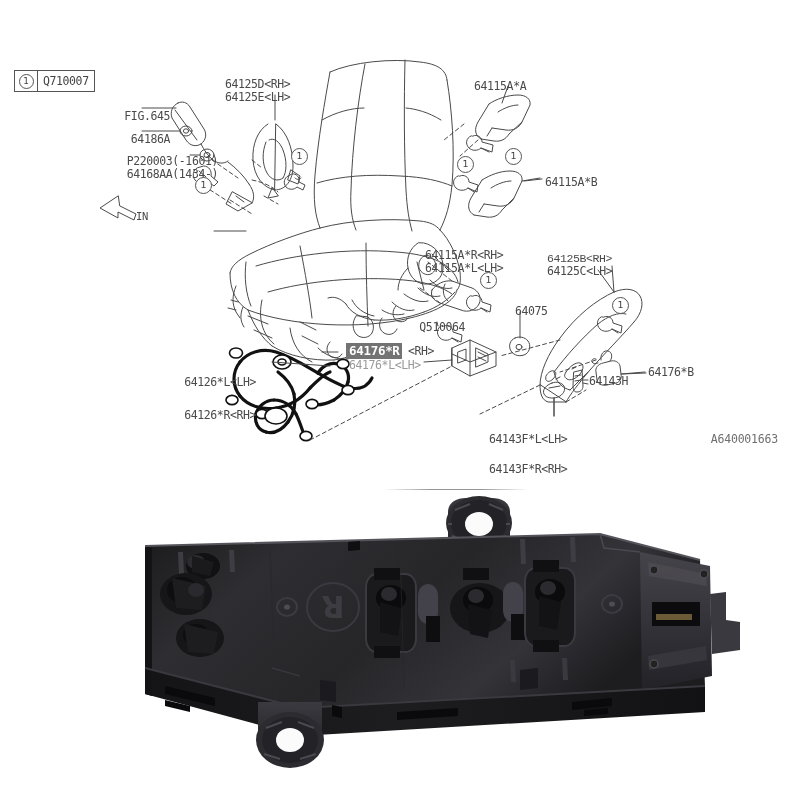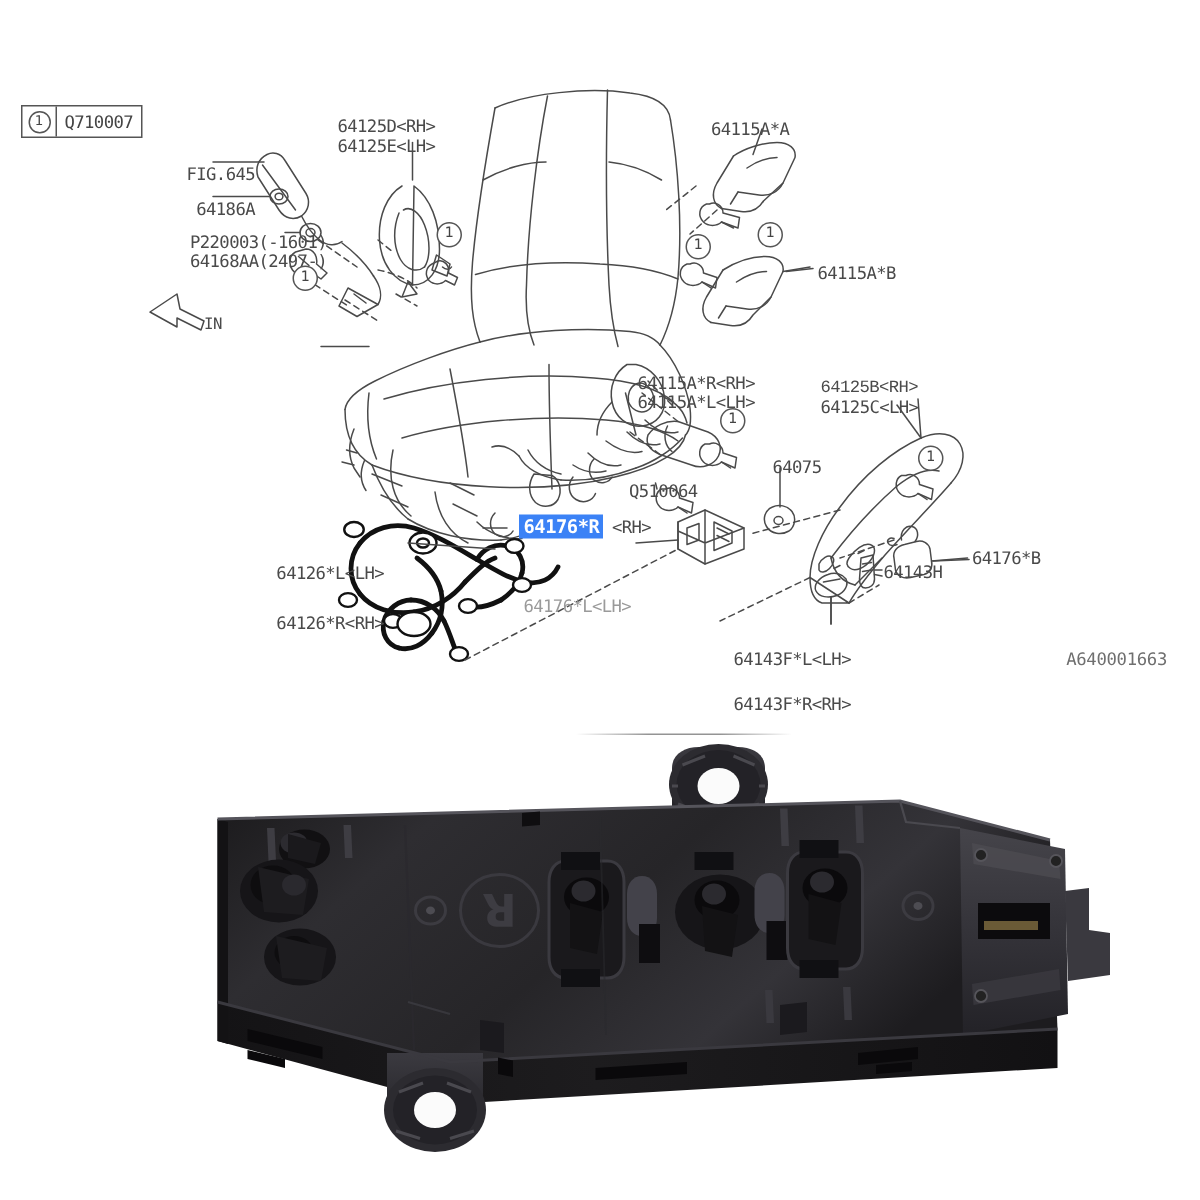--- a/index.html
+++ b/index.html
@@ -25,21 +25,21 @@
     color:#4a4a4a;
     white-space:pre;
     -webkit-font-smoothing:antialiased;
   }
   .lbl.r{text-align:right;padding-left:32px;}
   .lbl.small{font-size:10.5px;}
 
   
   .hl{
     position:absolute;
-    background:#3b82f6;
+    background:#737373;
     color:#ffffff;
     font-family:"DejaVu Sans Mono","Liberation Mono",monospace;
     font-size:12.5px;
     font-weight:bold;
     letter-spacing:-0.3px;
     padding:1px 2px 2px 3px;
     line-height:13px;
     white-space:pre;
   }
   .hl-faded{
@@ -334,21 +334,21 @@
         <span class="circnum">1</span>
       </div>
       <div class="cell2">Q710007</div>
     </div>
 
     <div class="lbl small" style="left:136px;top:210px;">IN</div>
 
     <div class="lbl r" style="left:0px;top:110px;width:138px;">FIG.645</div>
     <div class="lbl r" style="left:0px;top:133px;width:138px;">64186A</div>
     <div class="lbl r" style="left:0px;top:155px;width:186px;text-align:right;">P220003(-1601)</div>
-    <div class="lbl r" style="left:0px;top:168px;width:186px;">64168AA(2497-)</div>
+    <div class="lbl r" style="left:0px;top:168px;width:186px;">64168AA(1434-)</div>
 
     <div class="lbl" style="left:225px;top:78px;">64125D&lt;RH&gt;</div>
     <div class="lbl" style="left:225px;top:91px;">64125E&lt;LH&gt;</div>
 
     <div class="lbl" style="left:474px;top:80px;">64115A*A</div>
     <div class="lbl" style="left:545px;top:176px;">64115A*B</div>
 
     <div class="lbl" style="left:425px;top:249px;">64115A*R&lt;RH&gt;</div>
     <div class="lbl" style="left:425px;top:262px;">64115A*L&lt;LH&gt;</div>
 
@@ -362,21 +362,21 @@
     <div class="lbl r" style="left:80px;top:376px;width:144px;">64126*L&lt;LH&gt;</div>
 
     <div class="lbl" style="left:589px;top:375px;">64143H</div>
     <div class="lbl" style="left:648px;top:366px;">64176*B</div>
 
     <div class="lbl" style="left:489px;top:420px;margin-top:43px;">64143F*R&lt;RH&gt;</div>
     <div class="lbl" style="left:489px;top:433px;">64143F*L&lt;LH&gt;</div>
 
     <div class="hl" style="left:346px;top:343px;">64176*R</div>
     <div class="lbl" style="left:408px;top:345px;">&lt;RH&gt;</div>
-    <div class="hl-faded" style="left:349px;top:358px;margin-top:39px;">64176*L&lt;LH&gt;</div>
+    <div class="hl-faded" style="left:349px;top:358px;">64176*L&lt;LH&gt;</div>
 
     <div class="cmark" style="left:195px;top:177px;">1</div>
     <div class="cmark" style="left:291px;top:148px;">1</div>
     <div class="cmark" style="left:505px;top:148px;">1</div>
     <div class="cmark" style="left:457px;top:156px;">1</div>
     <div class="cmark" style="left:480px;top:272px;">1</div>
     <div class="cmark" style="left:612px;top:297px;">1</div>
 
     <div id="partcode">A640001663</div>
   </div>

